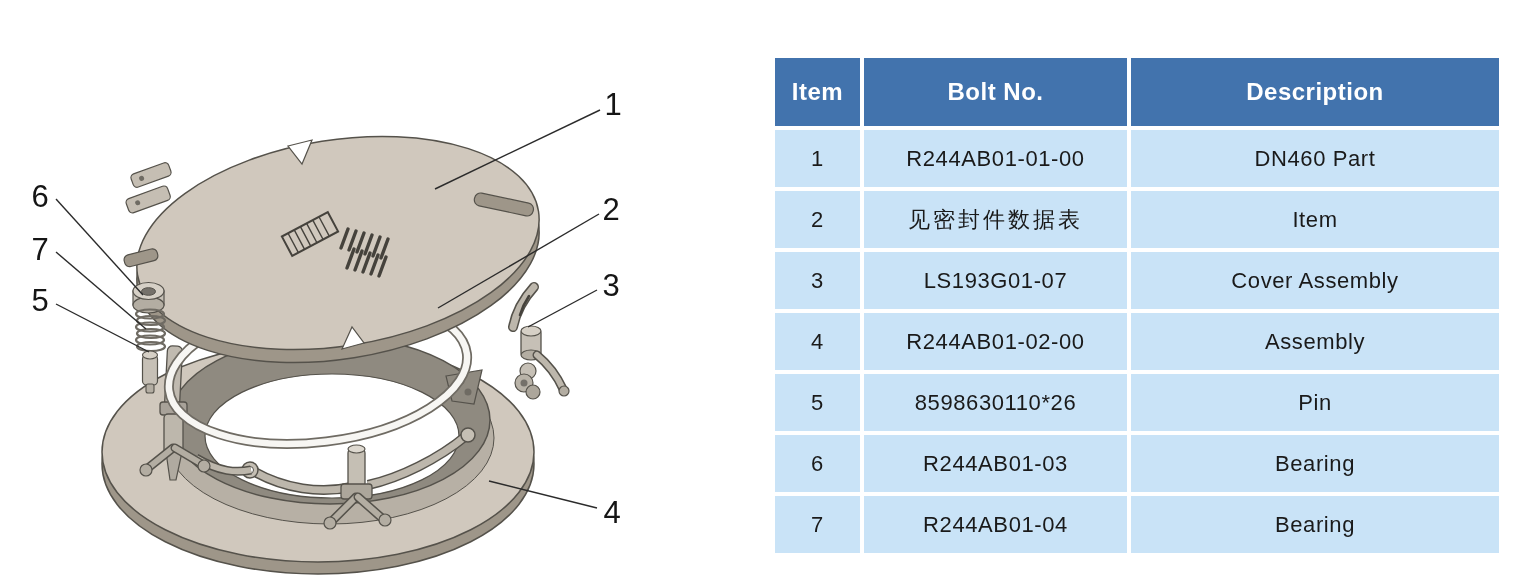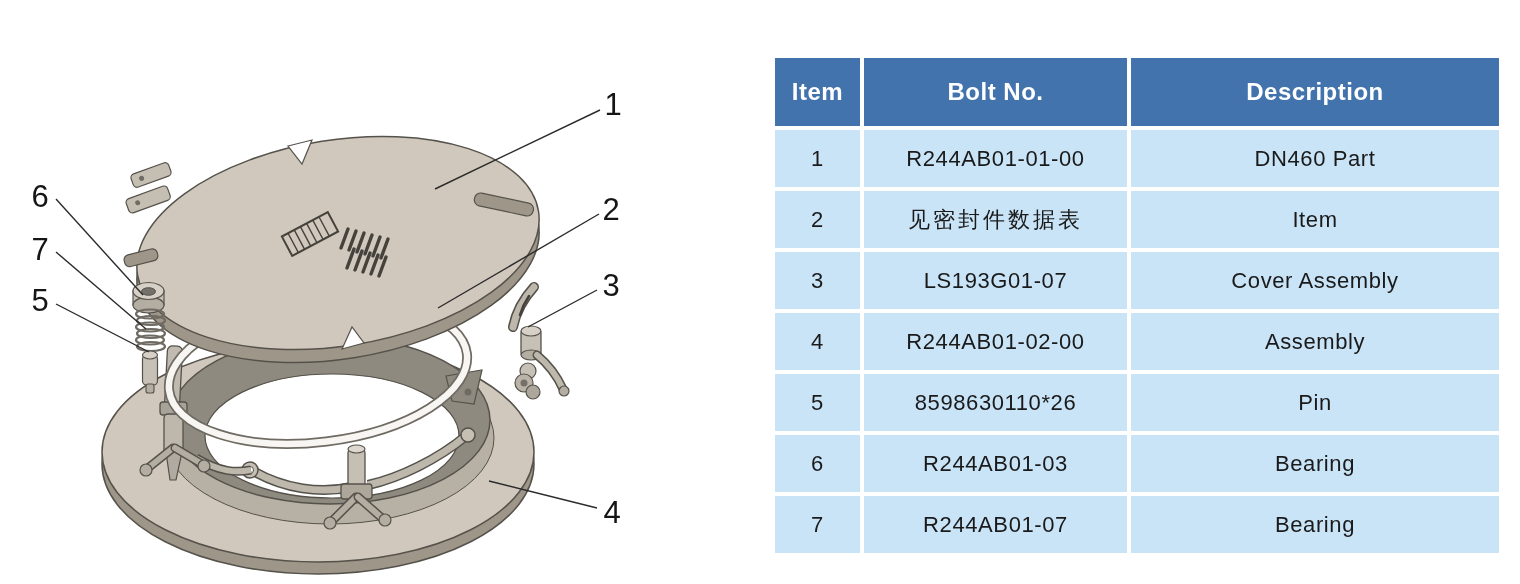--- a/index.html
+++ b/index.html
@@ -223,19 +223,19 @@
         <td>8598630110*26</td>
         <td>Pin</td>
       </tr>
       <tr>
         <td>6</td>
         <td>R244AB01-03</td>
         <td>Bearing</td>
       </tr>
       <tr>
         <td>7</td>
-        <td>R244AB01-07</td>
+        <td>R244AB01-04</td>
         <td>Bearing</td>
       </tr>
     </tbody>
   </table>
 
 </div>
 
 </body></html>

